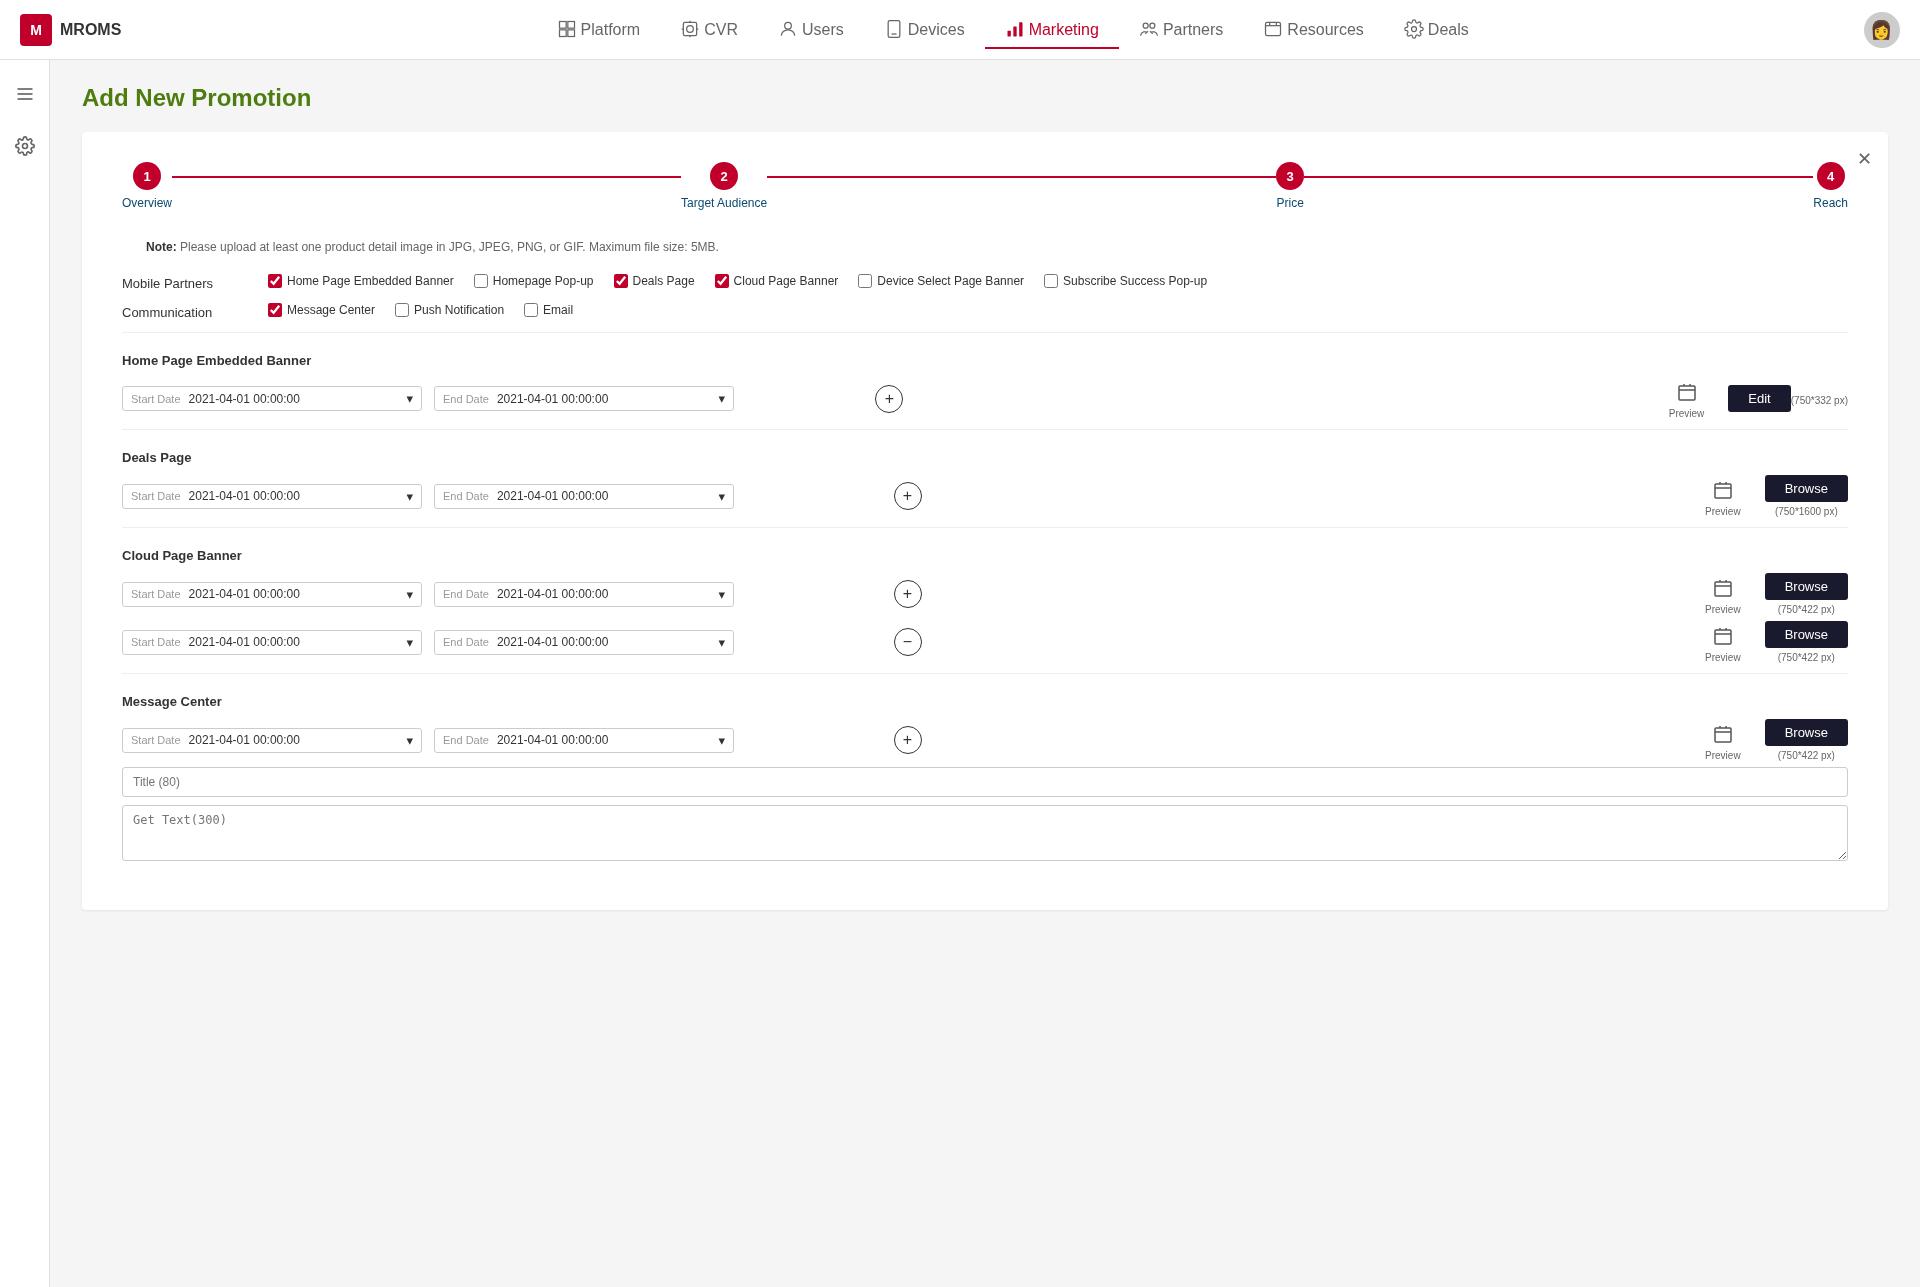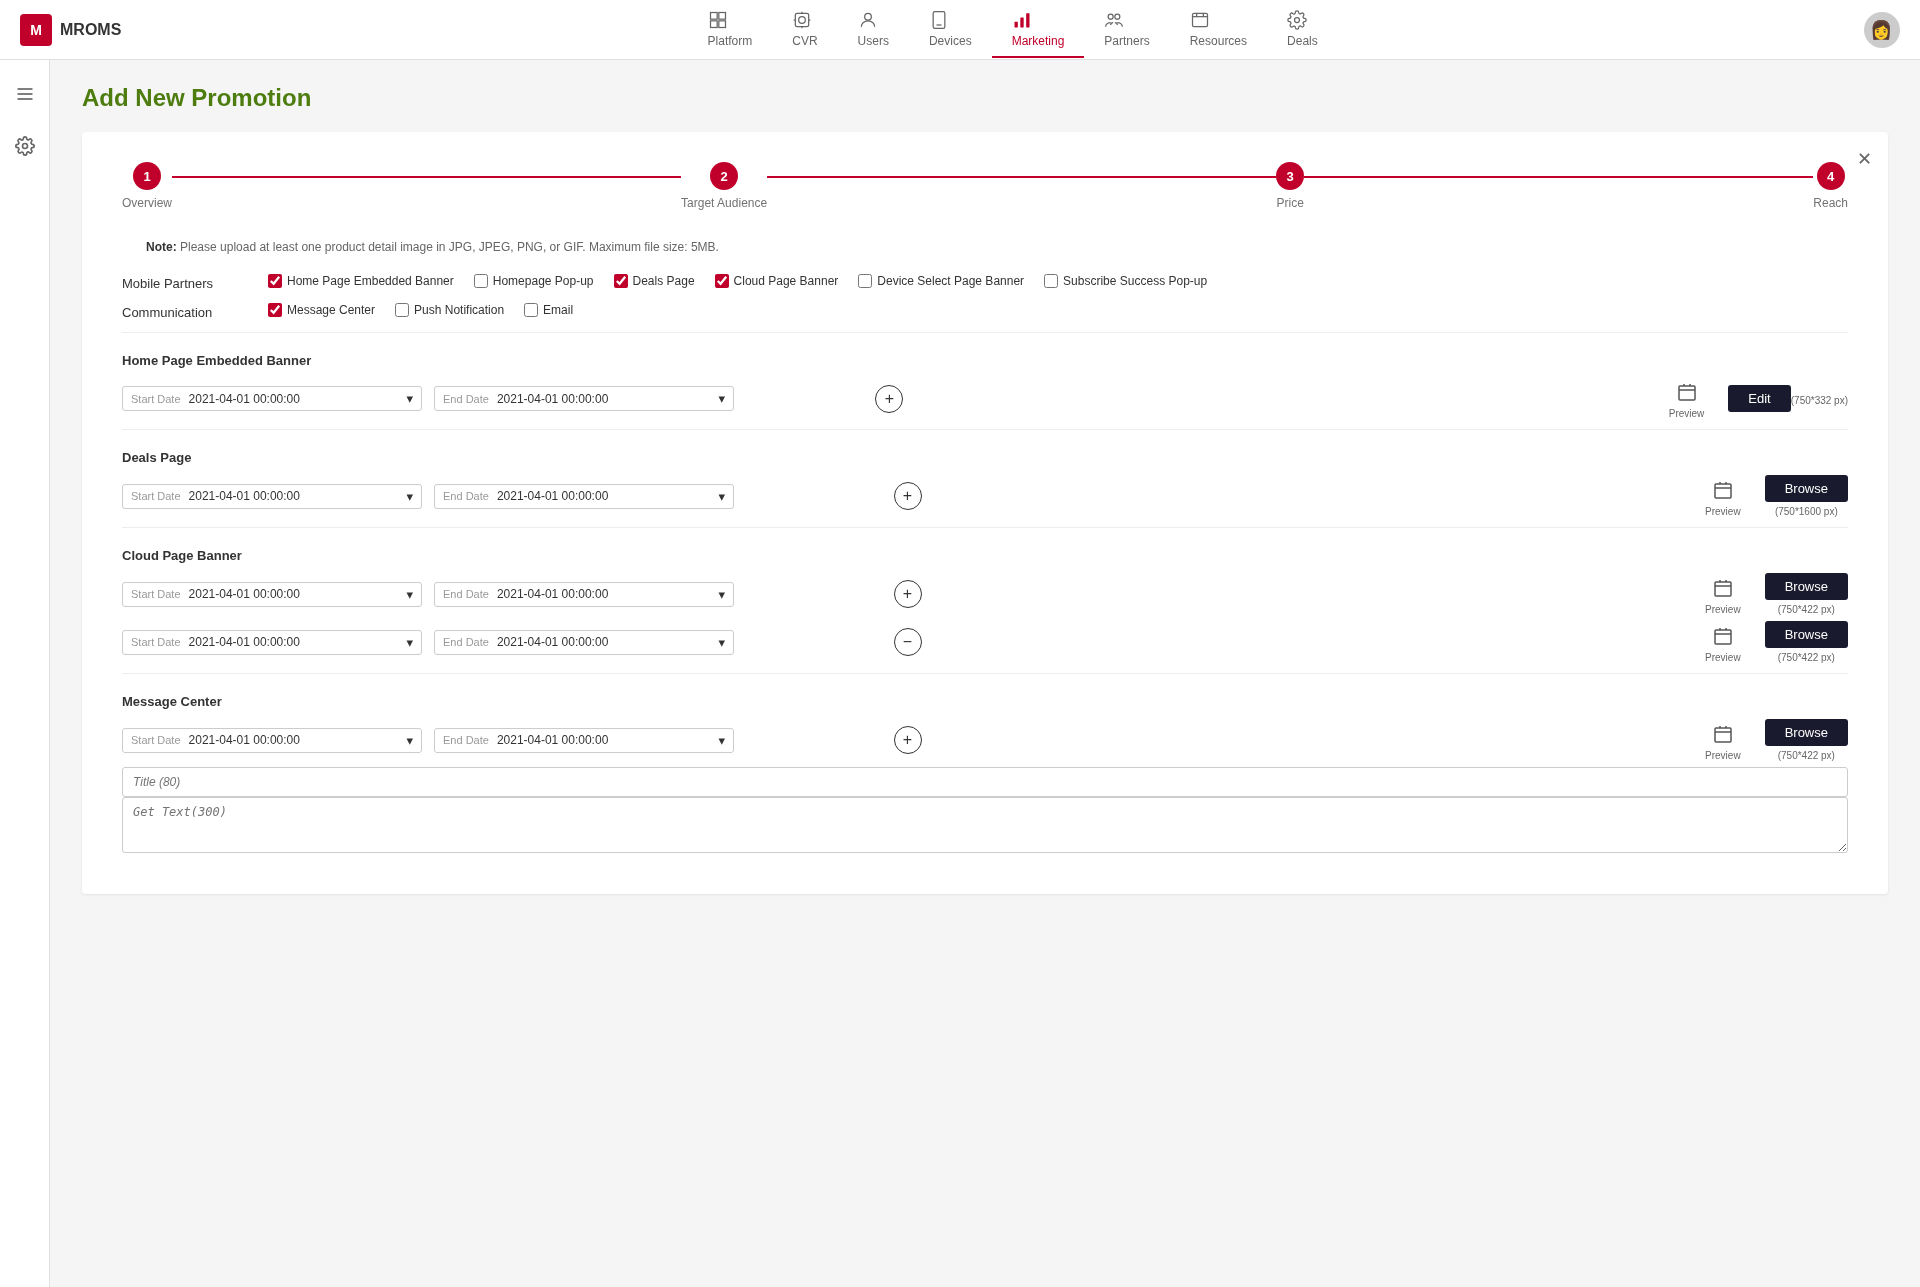--- a/index.html
+++ b/index.html
@@ -31,26 +31,26 @@
     .logo-text { font-weight: bold; font-size: 16px; color: #333; }
     .nav-items {
       display: flex;
       align-items: center;
       gap: 0;
       flex: 1;
       justify-content: center;
     }
     .nav-item {
       display: flex;
-      flex-direction: column;
-      align-items: flex-start;
+      flex-direction: row;
+      align-items: flex-end;
       padding: 8px 20px;
       cursor: pointer;
       color: #666;
-      font-size: 12px;
+      font-size: 16px;
       gap: 4px;
       border-bottom: 2px solid transparent;
     }
     .nav-item.active {
       color: #c0002a;
       border-bottom: 2px solid #c0002a;
     }
     .nav-item svg { width: 20px; height: 20px; }
     .nav-avatar {
       width: 36px; height: 36px;
@@ -126,21 +126,21 @@
       z-index: 1;
     }
     .step-circle {
       width: 28px; height: 28px;
       border-radius: 50%;
       display: flex; align-items: center; justify-content: center;
       font-size: 13px; font-weight: bold; color: #fff;
     }
     .step-circle.active { background: #c0002a; }
     .step-circle.inactive { background: #c0002a; }
-    .step-label { font-size: 12px; margin-top: 6px; color: #737373; }
+    .step-label { font-size: 12px; margin-top: 6px; color: #0c4a6e; }
     .step-line {
       flex: 1;
       height: 2px;
       background: #c0002a;
       margin-top: 14px;
       min-width: 200px;
     }
 
     
     .note-text {
@@ -276,22 +276,21 @@
     }
 
     .text-input {
       border: 1px solid #ccc;
       border-radius: 3px;
       padding: 7px 10px;
       width: 100%;
       font-size: 12px;
       color: #999;
       outline: none;
-      margin-bottom: 0;
-      font-style: italic;
+      margin-bottom: 8px;
     }
     textarea.text-input {
       height: 56px;
       resize: vertical;
     }
 
     
     .section-divider {
       border: none;
       border-top: 1px solid #eee;

